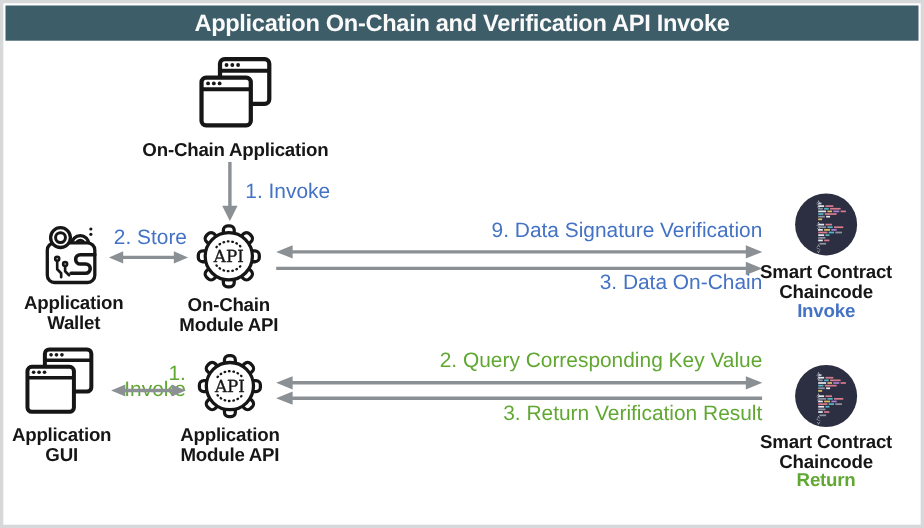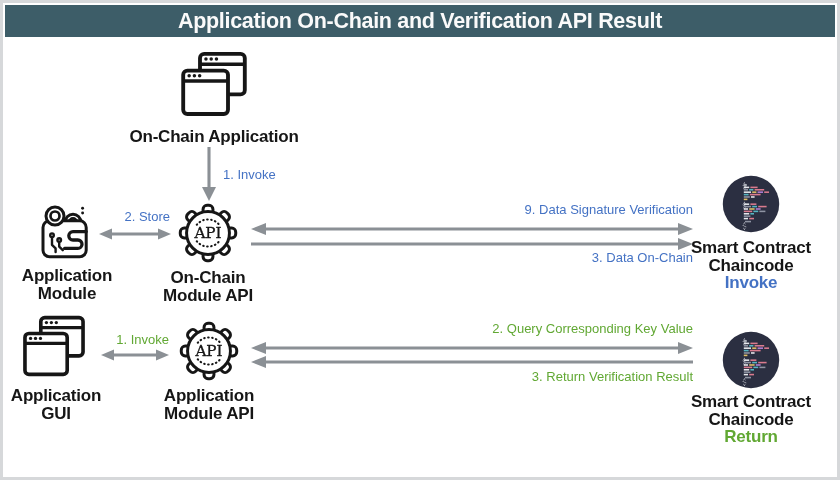--- a/index.html
+++ b/index.html
@@ -12,21 +12,21 @@
     position:absolute; left:2px; top:2px; width:830px; height:32px;
     background:var(--header-bg,#3d5d68);
     color:#fafafa; font-weight:bold; font-size:21.5px; letter-spacing:-0.3px;
     text-align:center; line-height:32px;
   }
   .abs { position:absolute; }
   .nlabel {
     position:absolute; text-align:center; font-weight:bold;
     font-size:17px; line-height:17.5px; color:#161616; letter-spacing:-0.2px;
   }
-  .elabel { position:absolute; font-size:13px; line-height:15px; }
+  .elabel { position:absolute; font-size:19px; line-height:15px; }
   .center { text-align:right; }
   .blue  { color:var(--step-blue,#4472c4); }
   .green { color:var(--step-green,#61a833); }
   .arrow-line { stroke:var(--arrow-gray,#8b9095); stroke-width:3.1; fill:none; }
   .arrow-head { fill:var(--arrow-gray,#8b9095); stroke:none; }
   .ink   { stroke:#161616; fill:#ffffff; }
   .cc-bg { fill:var(--chaincode-bg,#2b2f41); }
   svg text { user-select:none; }
 </style>
 </head>
@@ -118,40 +118,40 @@
           <rect x="47" y="73" width="8" height="2.6" fill="#d97b8e"></rect>
         <rect x="40" y="78" width="10" height="2.6" fill="#8f94a3"></rect>
       </g>
     </g>
   </defs>
 </svg>
 
 <div id="canvas">
 
   <div class="header">
-    <span>Application On-Chain and Verification API Result</span>
+    <span>Application On-Chain and Verification API Invoke</span>
   </div>
 
   <svg class="abs" style="left:176px;top:48px;width:70px;height:70px" viewBox="0 0 100 100">
       <use href="#sym-windows"></use>
     </svg>
   <div class="nlabel" style="left:111px;top:125px;width:200px">On-Chain Application</div>
 
   <svg class="abs" style="left:197px;top:144px;width:18px;height:54px" viewBox="0 0 18 54">
     <line class="arrow-line" x1="9" y1="0" x2="9" y2="41"></line>
     <polygon class="arrow-head" points="2,40 16,40 9,54"></polygon>
   </svg>
   <div class="elabel blue" style="left:220px;top:164px;width:90px">1. Invoke</div>
 
   <svg class="abs" style="left:34px;top:200px;width:60px;height:62px" viewBox="0 0 100 100">
       <use href="#sym-wallet"></use>
     </svg>
   <div class="nlabel" style="left:14px;top:264px;width:100px">
     <div>Application</div>
-    <div>Module</div>
+    <div>Wallet</div>
   </div>
 
   <div class="elabel blue center" style="left:97px;top:206px;width:70px">2. Store</div>
   <svg class="abs" style="left:96px;top:224px;width:72px;height:14px" viewBox="0 0 72 14">
     <line class="arrow-line" x1="12" y1="7" x2="60" y2="7"></line>
     <polygon class="arrow-head" points="13,1.5 13,12.5 0,7"></polygon>
     <polygon class="arrow-head" points="59,1.5 59,12.5 72,7"></polygon>
   </svg>
 
   <svg class="abs" style="left:172px;top:197px;width:66px;height:66px" viewBox="0 0 100 100">

